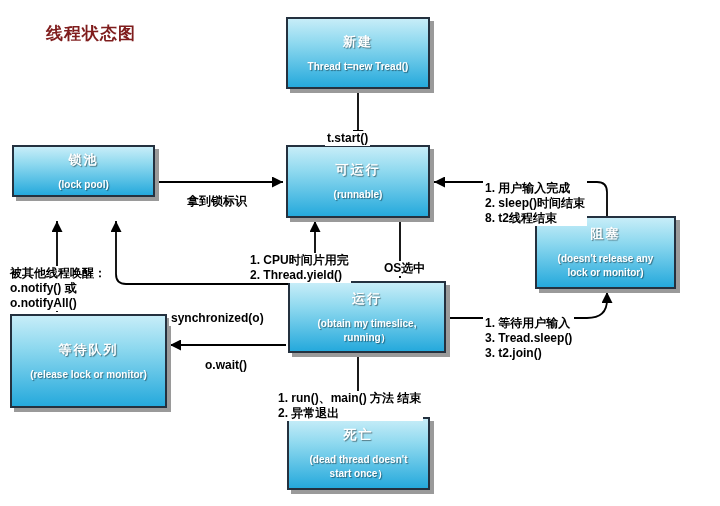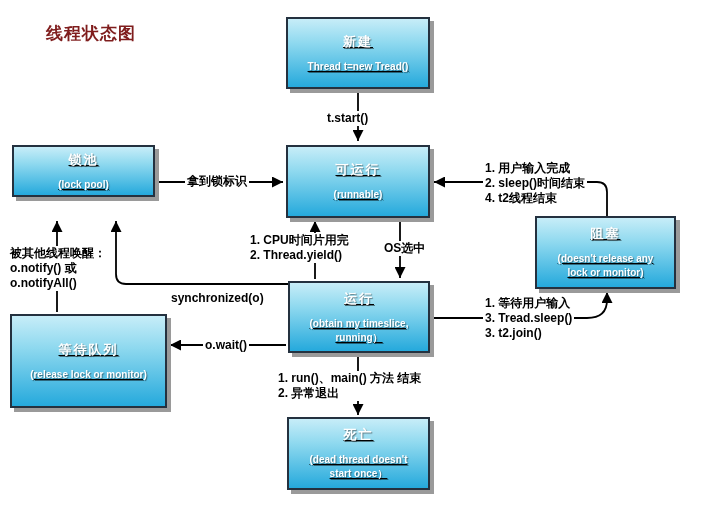--- a/index.html
+++ b/index.html
@@ -45,21 +45,20 @@
     border:2px solid var(--node-border);
     background:linear-gradient(180deg,var(--node-gradient-top) 0%,#8fd9ef 35%,var(--node-gradient-bottom) 100%);
     box-shadow:4px 4px 0 var(--node-shadow);
     display:flex;
     flex-direction:column;
     align-items:center;
     justify-content:center;
     gap:9px;
     padding:4px 11px;
     text-align:center;
-    text-decoration:underline;
   }
   .node-title{
     color:var(--node-text);
     font-weight:bold;
     font-size:13px;
     letter-spacing:2px;
     text-shadow:1px 1px 1px rgba(0,0,0,0.45);
   }
   .node-sub{
     color:var(--node-text);
@@ -71,20 +70,21 @@
   .elabel{
     position:absolute;
     z-index:3;
     background:var(--background);
     color:var(--label-text);
     font-weight:bold;
     font-size:12px;
     line-height:15px;
     white-space:nowrap;
     padding:0 2px;
+    margin-top:20px;
   }
 </style>
 </head>
 <body>
 
 <div class="canvas">
 
   <div class="diagram-title">线程状态图</div>
 
   <svg class="connector-layer" width="720" height="506" viewBox="0 0 720 506" xmlns="http://www.w3.org/2000/svg">
@@ -120,21 +120,21 @@
   <div class="node" style="left:286px;top:145px;width:144px;height:73px">
     <div class="node-title">可运行</div>
     <div class="node-sub">(runnable)</div>
   </div>
 
   <div class="node" style="left:535px;top:216px;width:141px;height:73px">
     <div class="node-title">阻塞</div>
     <div class="node-sub">(doesn't release any lock or monitor)</div>
   </div>
 
-  <div class="node" style="left:288px;top:281px;width:142px;height:72px">
+  <div class="node" style="left:288px;top:281px;width:158px;height:72px">
     <div class="node-title">运行</div>
     <div class="node-sub">(obtain my timeslice, running）</div>
   </div>
 
   <div class="node" style="left:10px;top:314px;width:157px;height:94px">
     <div class="node-title">等待队列</div>
     <div class="node-sub">(release lock or monitor)</div>
   </div>
 
   <div class="node" style="left:287px;top:417px;width:143px;height:73px">
@@ -142,21 +142,21 @@
     <div class="node-sub">(dead thread doesn't start once）</div>
   </div>
 
   <div class="elabel" style="left:325px;top:111px">t.start()</div>
 
   <div class="elabel" style="left:185px;top:174px">拿到锁标识</div>
 
   <div class="elabel" style="left:483px;top:161px">
     <div>1. 用户输入完成</div>
     <div>2. sleep()时间结束</div>
-    <div>4. t2线程结束</div>
+    <div>8. t2线程结束</div>
   </div>
 
   <div class="elabel" style="left:382px;top:241px">OS选中</div>
 
   <div class="elabel" style="left:248px;top:233px">
     <div>1. CPU时间片用完</div>
     <div>2. Thread.yield()</div>
   </div>
 
   <div class="elabel" style="left:169px;top:291px">synchronized(o)</div>

